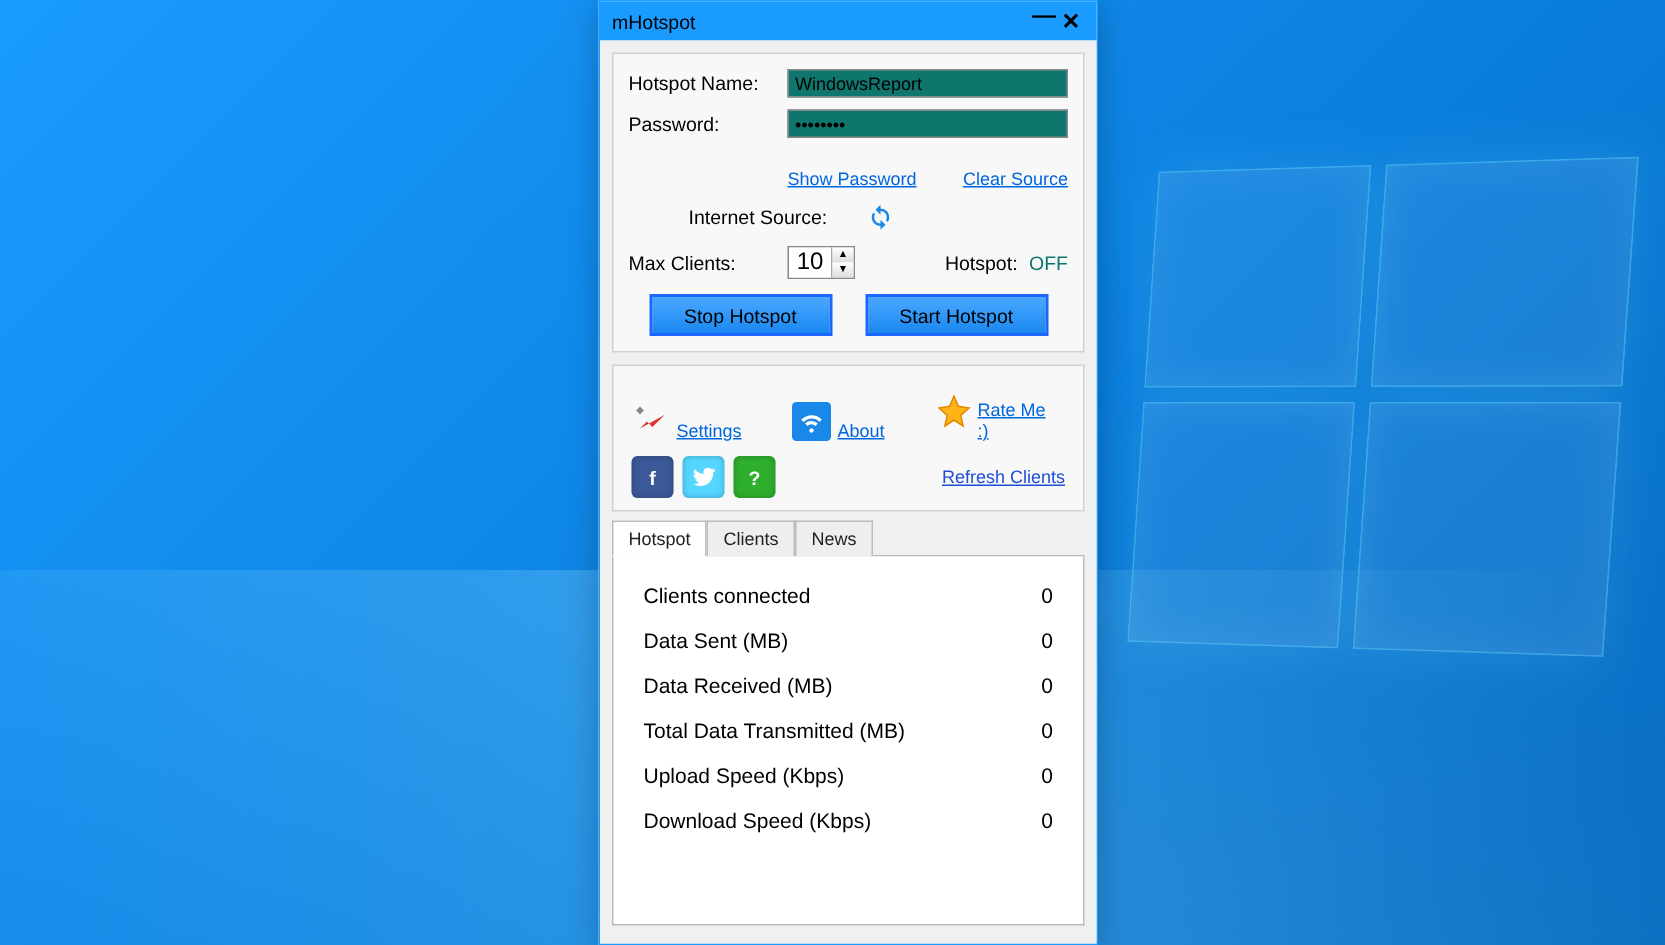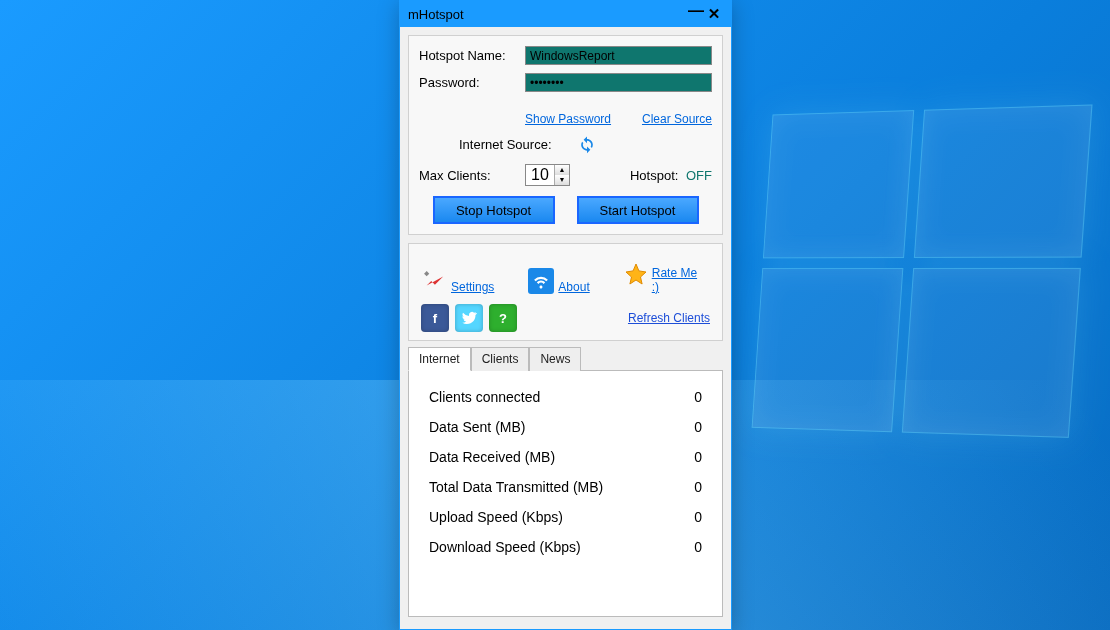--- a/index.html
+++ b/index.html
@@ -347,21 +347,21 @@
                 <path fill="#fff" d="M23 4.6c-.8.4-1.7.6-2.6.8a4.5 4.5 0 002-2.5c-.9.5-1.9.9-2.9 1.1A4.5 4.5 0 0012 8c0 .4 0 .7.1 1A12.8 12.8 0 013 4.1a4.5 4.5 0 001.4 6A4.4 4.4 0 012 9.5v.1A4.5 4.5 0 005.6 14a4.5 4.5 0 01-2 .1 4.5 4.5 0 004.2 3.1A9 9 0 012 19.1 12.8 12.8 0 008.9 21c8.3 0 12.8-6.9 12.8-12.8v-.6c.9-.6 1.6-1.4 2.3-2.3z"></path>
               </svg>
           </div>
           <div class="social help">?</div>
           <span class="refresh-clients">Refresh Clients </span>
         </div>
       </div>
 
       <div class="tabs-area">
         <div class="tabstrip">
-          <div class="tab active">Internet</div>
+          <div class="tab active">Hotspot</div>
           <div class="tab">Clients</div>
           <div class="tab">News</div>
         </div>
         <div class="tab-body">
           <div class="stat-row">
               <span class="lbl">Clients connected</span>
               <span class="val">0</span>
             </div>
           <div class="stat-row">
               <span class="lbl">Data Sent (MB)</span>

